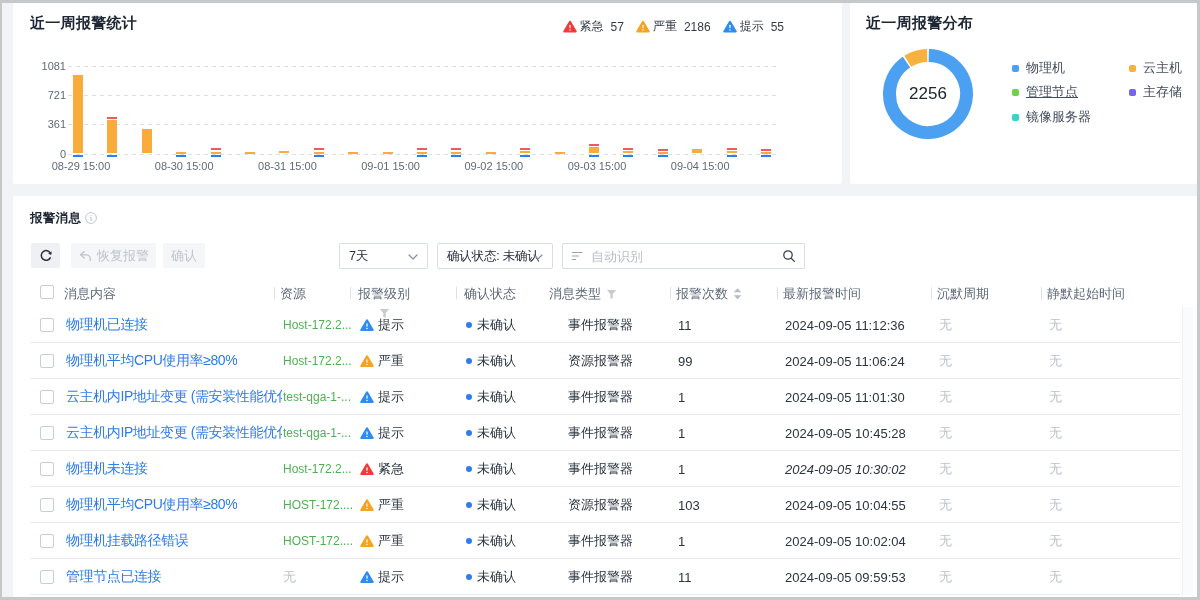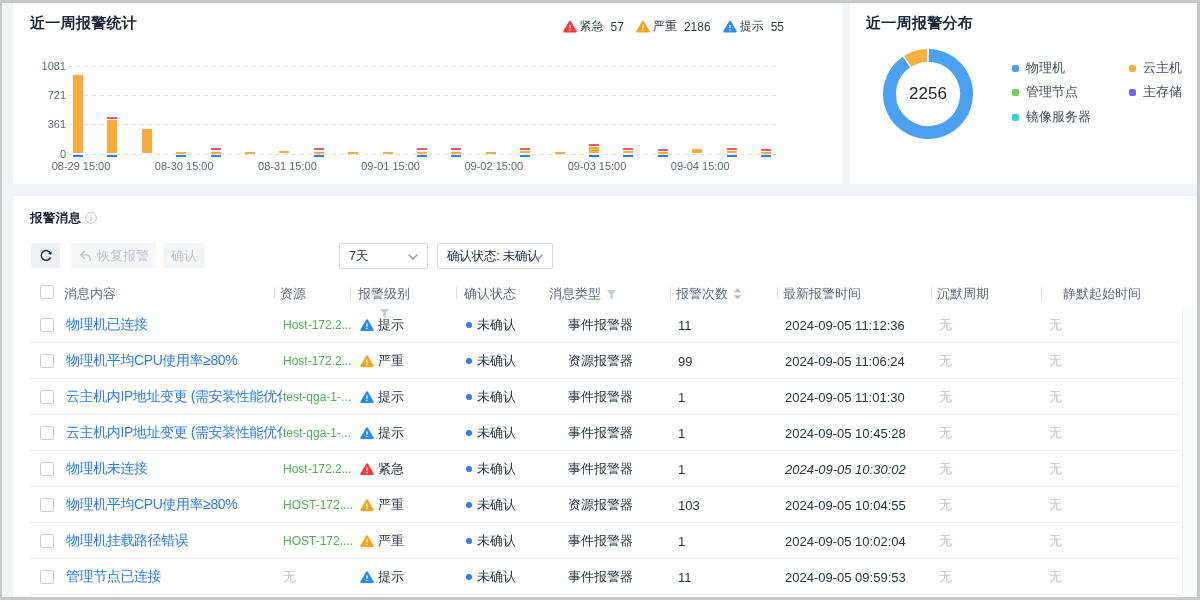--- a/index.html
+++ b/index.html
@@ -187,21 +187,21 @@
   </div>
   <div id="dist-legend">
       <div class="dlegend-item" style="left: 162px; top: 56px;">
         <div class="dlegend-sq" style="background: rgb(75, 160, 242);"></div>
         <span>物理机</span>
       </div>
       <div class="dlegend-item" style="left: 279px; top: 56px;">
         <div class="dlegend-sq" style="background: rgb(247, 177, 63);"></div>
         <span>云主机</span>
       </div>
-      <div class="dlegend-item" style="left: 162px; top: 80px;">
+      <div class="dlegend-item" style="left: 162px; top: 80px; text-decoration: underline;">
         <div class="dlegend-sq" style="background: rgb(111, 208, 79);"></div>
         <span>管理节点</span>
       </div>
       <div class="dlegend-item" style="left: 279px; top: 80px;">
         <div class="dlegend-sq" style="background: rgb(115, 102, 232);"></div>
         <span>主存储</span>
       </div>
       <div class="dlegend-item" style="left: 162px; top: 105px;">
         <div class="dlegend-sq" style="background: rgb(48, 213, 206);"></div>
         <span>镜像服务器</span>
@@ -239,20 +239,32 @@
       <svg class="chev" width="10" height="6" viewBox="0 0 10 6" fill="none">
           <path d="M1 1 L5 5 L9 1" stroke="#8a93a3" stroke-width="1.3" stroke-linecap="round" stroke-linejoin="round"></path>
         </svg>
     </div>
     <div class="tselect" id="ack-select">
       <span>确认状态: 未确认</span>
       <svg class="chev" width="10" height="6" viewBox="0 0 10 6" fill="none">
           <path d="M1 1 L5 5 L9 1" stroke="#8a93a3" stroke-width="1.3" stroke-linecap="round" stroke-linejoin="round"></path>
         </svg>
     </div>
+    <div id="search-box">
+      <svg width="13" height="12" viewBox="0 0 13 12" fill="none">
+        <path d="M1.5 2.5 H11" stroke="#9aa1ad" stroke-width="1.2" stroke-linecap="round"></path>
+        <path d="M1.5 6 H7.5" stroke="#9aa1ad" stroke-width="1.2" stroke-linecap="round"></path>
+        <path d="M1.5 9.5 H4.5" stroke="#9aa1ad" stroke-width="1.2" stroke-linecap="round"></path>
+      </svg>
+      <input id="search-input" type="text" placeholder="自动识别" style="">
+      <svg width="14" height="14" viewBox="0 0 14 14" fill="none">
+        <circle cx="6" cy="6" r="4.2" stroke="#39414e" stroke-width="1.3"></circle>
+        <path d="M9.2 9.2 L12.4 12.4" stroke="#39414e" stroke-width="1.3" stroke-linecap="round"></path>
+      </svg>
+    </div>
   </div>
 
   <div id="thead">
     <div class="checkbox" style="left:27px;top:7px;"></div>
   <div class="th" style="left: 51px; display: flex; align-items: center; gap: 5px;">
         <span>消息内容</span>
       </div>
       <div class="col-sep" style="left: 261px;"></div>
       <div class="th" style="left: 267px; display: flex; align-items: center; gap: 5px;">
         <span>资源</span>
@@ -285,21 +297,21 @@
       </div>
       <div class="col-sep" style="left: 764px;"></div>
       <div class="th" style="left: 770px; display: flex; align-items: center; gap: 5px;">
         <span>最新报警时间</span>
       </div>
       <div class="col-sep" style="left: 918px;"></div>
       <div class="th" style="left: 924px; display: flex; align-items: center; gap: 5px;">
         <span>沉默周期</span>
       </div>
       <div class="col-sep" style="left: 1028px;"></div>
-      <div class="th" style="left: 1034px; display: flex; align-items: center; gap: 5px; margin-left: 16px;">
+      <div class="th" style="left: 1034px; display: flex; align-items: center; gap: 5px;">
         <span>静默起始时间</span>
       </div>
     </div>
   <div id="tbody">
       <div class="trow" style="top: 0px;">
         <div class="checkbox" style="left: 27px; top: 11px;"></div>
         <div class="cell link" style="left: 53px;">物理机已连接</div>
         <div class="cell green" style="left: 270px;">Host-172.2...</div>
         <svg width="14" height="13" viewBox="0 0 16 15" class="lvl-ico">
           <path d="M8 2.2 L14.6 13.2 H1.4 Z" fill="#2d8cf0" stroke="#2d8cf0" stroke-width="2.4" stroke-linejoin="round"></path>

